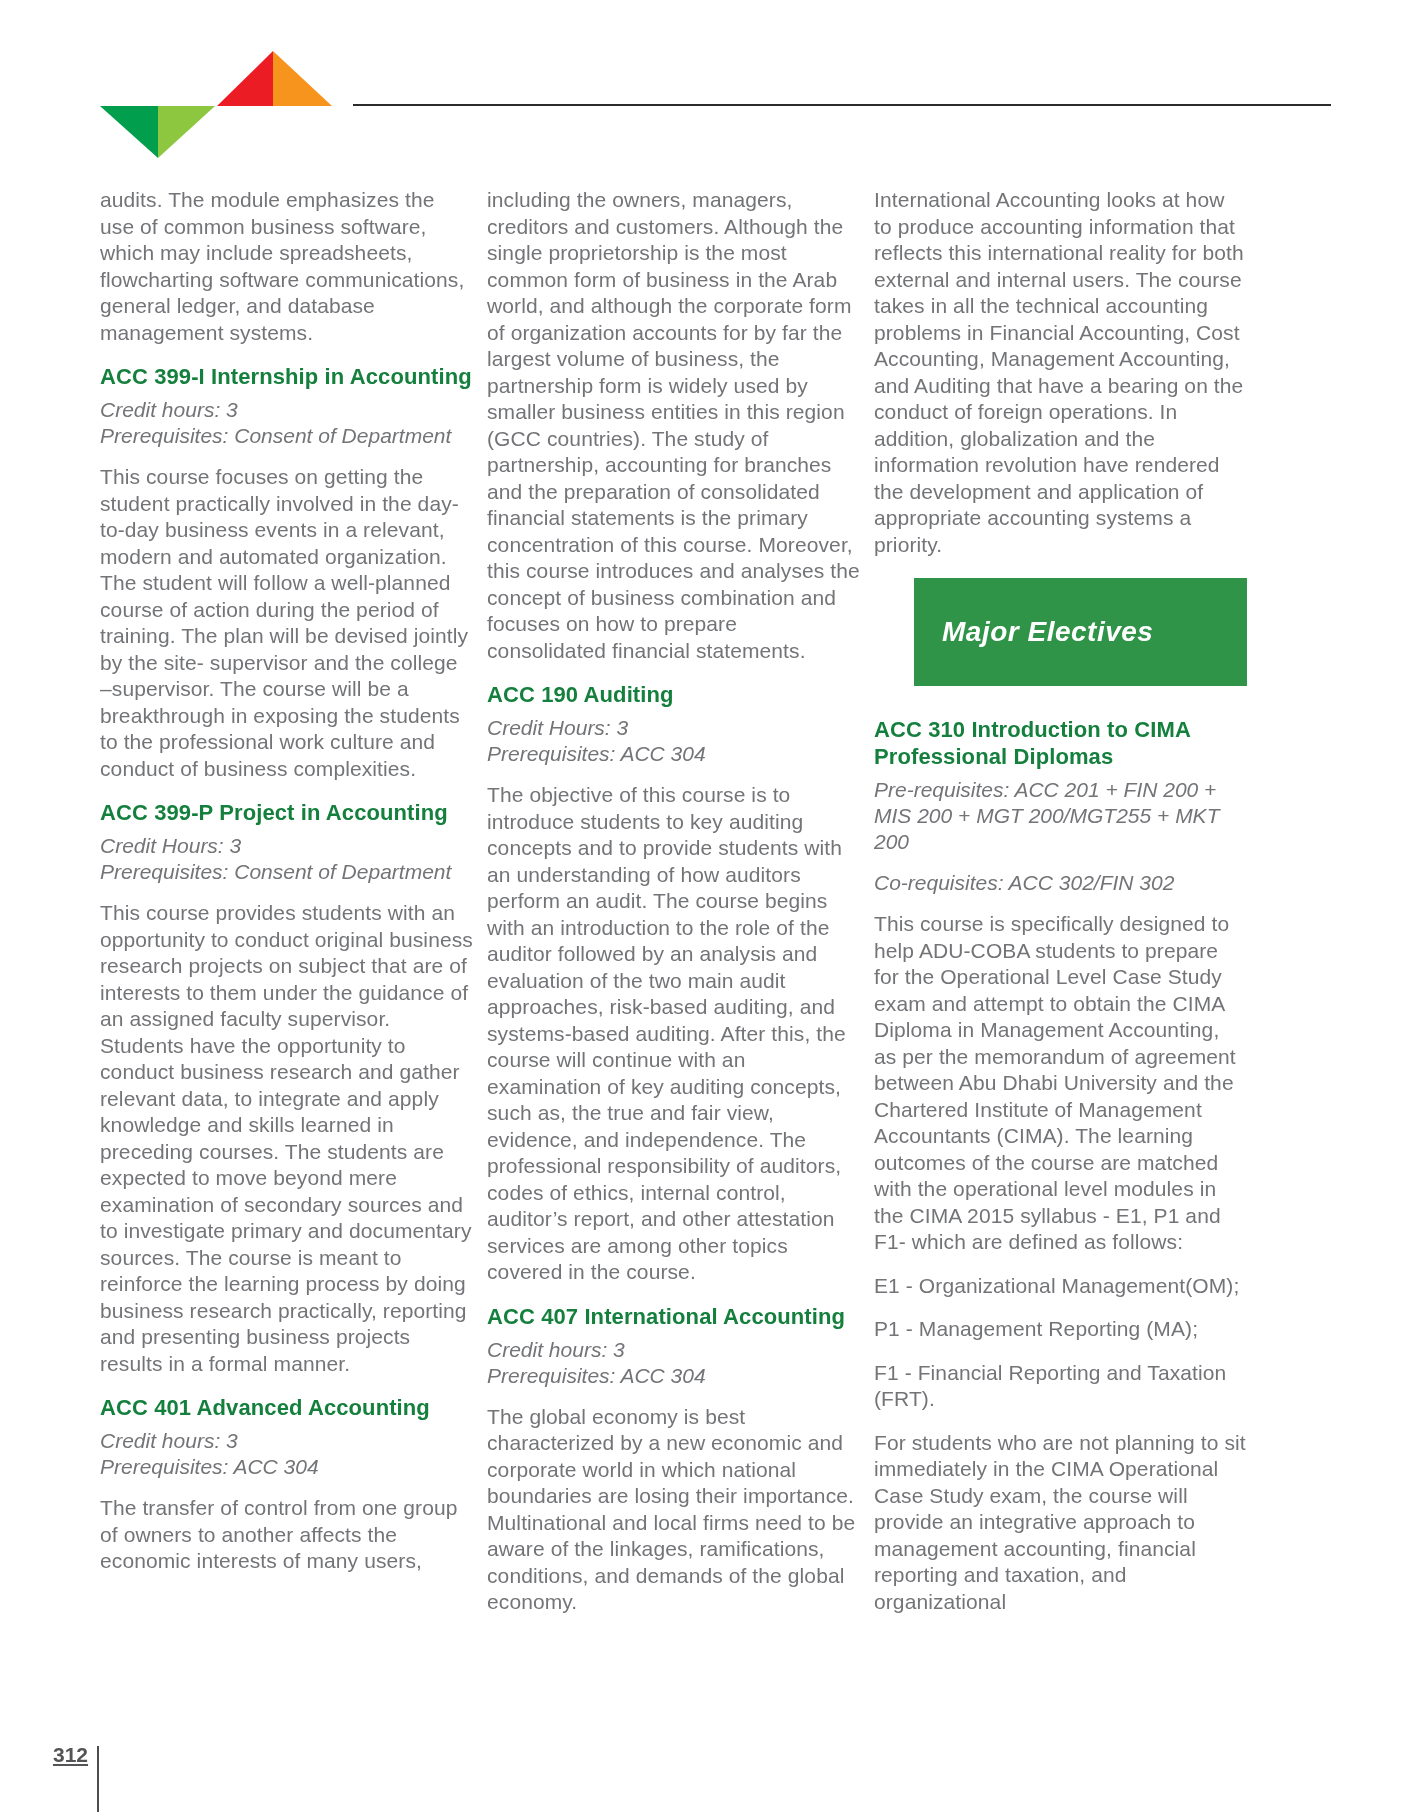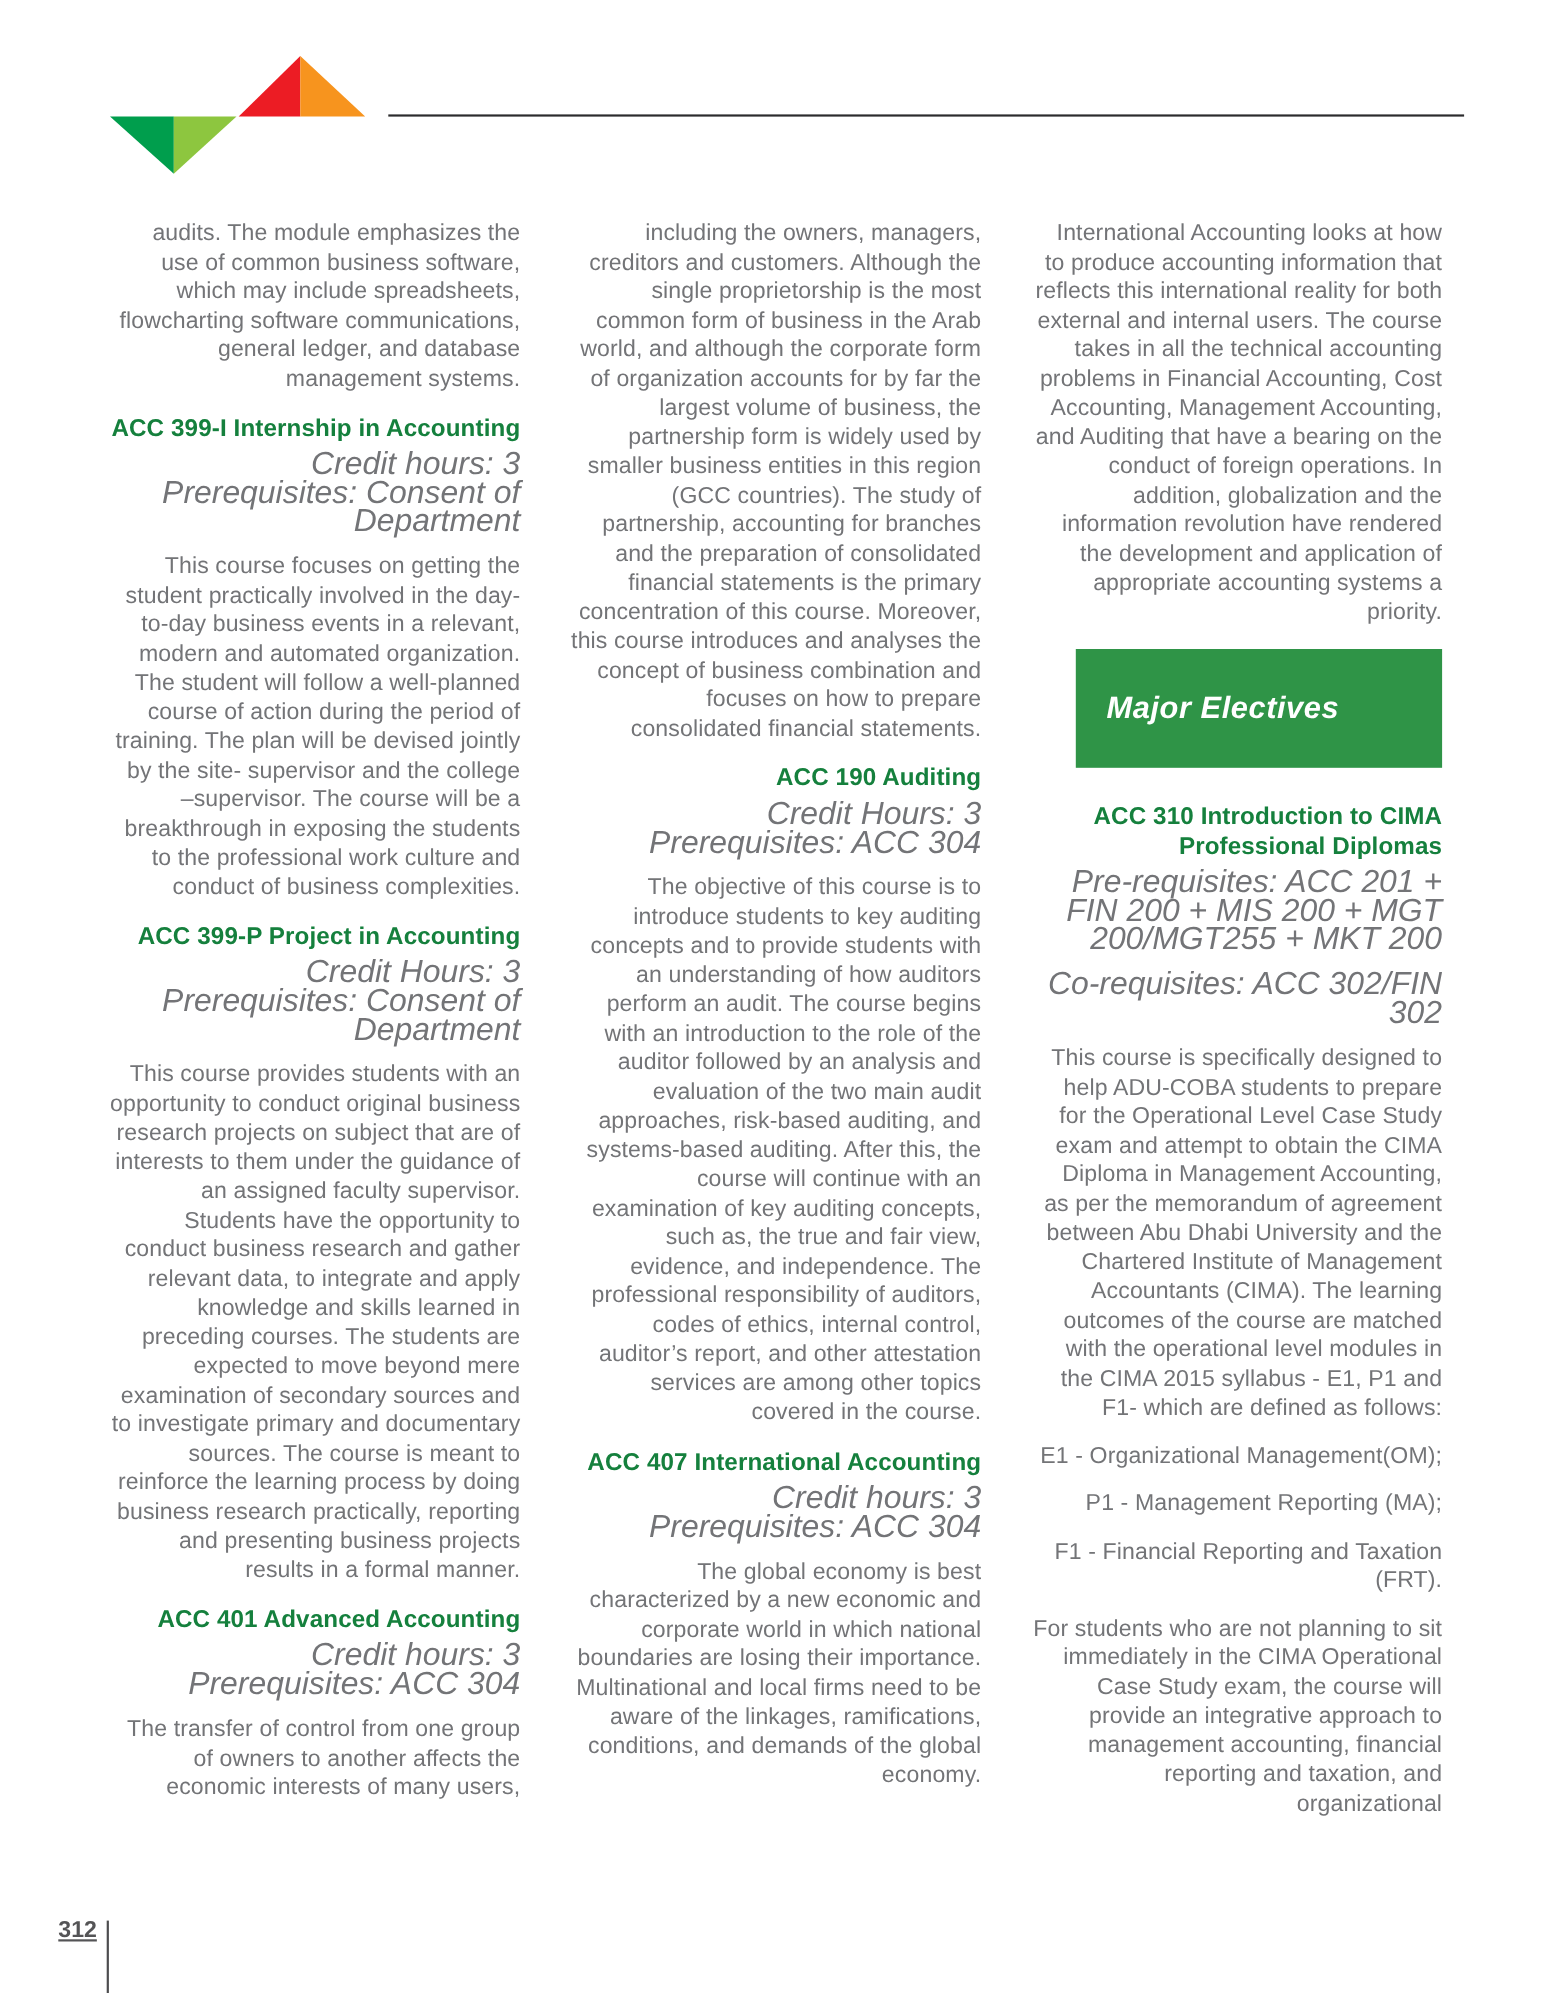--- a/index.html
+++ b/index.html
@@ -18,27 +18,26 @@
   .header-rule {
     position: absolute;
     left: 353px; top: 104px;
     width: 978px; height: 2px;
     background: #2b2b2d;
   }
 
   
   .content {
     position: absolute;
-    left: 100px; top: 199px;
+    left: 100px; top: 187px;
     width: 1180px;
     display: grid;
     grid-template-columns: 373px 373px 373px;
-    column-gap: 46px;
+    column-gap: 14px;
     align-items: start;
-    text-align: right;
   }
   .col { min-width: 0; }
 
   .body-p {
     margin: 0 0 17px 0;
     font-size: 21px;
     line-height: 26.5px;
     color: #737477;
     letter-spacing: 0.1px;
   }
@@ -46,21 +45,21 @@
     margin: 9px 0 7px 0;
     font-size: 22px;
     line-height: 27px;
     font-weight: bold;
     color: #15803d;
     letter-spacing: 0.1px;
   }
   .meta {
     margin: 0 0 15px 0;
     font-style: italic;
-    font-size: 29px;
+    font-size: 21px;
     line-height: 26px;
     color: #737477;
   }
   .banner {
     margin: 20px 0 30px 0;
     height: 108px;
     display: flex;
     align-items: center;
     padding-left: 28px;
     box-sizing: border-box;

